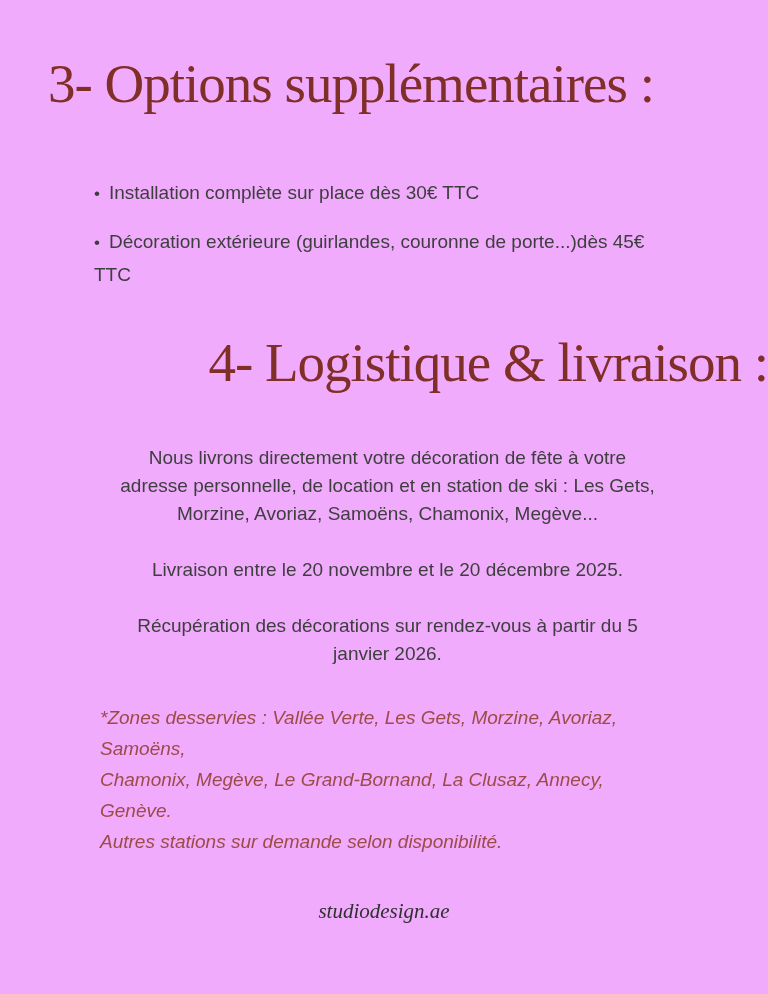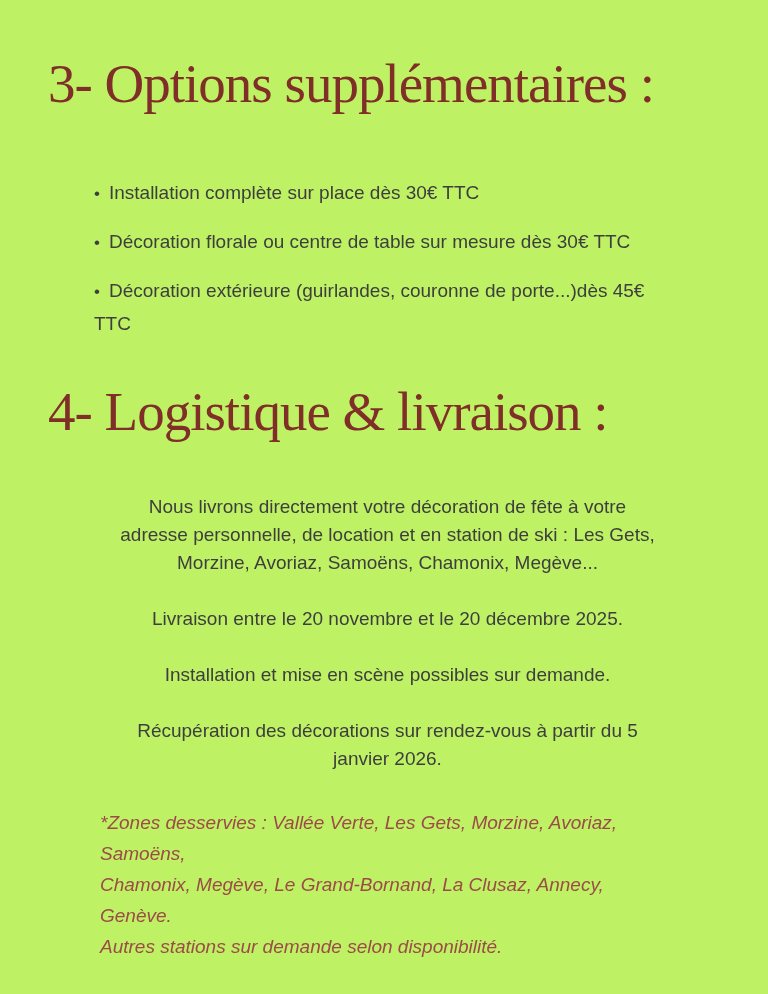--- a/index.html
+++ b/index.html
@@ -3,37 +3,37 @@
 <meta charset="utf-8">
 <style>
   html, body { margin: 0; padding: 0; }
   body { background: #fbf8f5; }
 
   .page {
     position: relative;
     width: 768px;
     height: 994px;
     margin: 0 auto;
-    background: #bef264;
+    background: #f0abfc;
     overflow: hidden;
     font-family: "Liberation Sans", sans-serif;
     color: #3e3e3e;
   }
 
   .section-title {
     margin: 50px 0 0 48px;
     font-family: "Liberation Serif", serif;
     font-weight: 400;
     font-size: 55px;
     line-height: 1.25;
     letter-spacing: -1px;
     color: #802e28;
     white-space: nowrap;
   }
-  .section-title.second { margin-top: 38px; }
+  .section-title.second { margin-top: 38px; text-align: right; }
 
   .options-list {
     list-style: none;
     margin: 58px 56px 0 78px;
     padding: 0;
     font-size: 19px;
     line-height: 32px;
     color: #3e3e3e;
   }
   .options-list li { margin: 16px; }
@@ -79,36 +79,32 @@
 
 <div class="page">
 
   <h1 class="section-title">3- Options supplémentaires :</h1>
 
   <ul class="options-list">
     <li>
       <span class="bullet">•</span><span class="li-text">Installation complète sur place dès 30€ TTC</span>
     </li>
     <li>
-      <span class="bullet">•</span><span class="li-text">Décoration florale ou centre de table sur mesure dès 30€ TTC</span>
-    </li>
-    <li>
       <span class="bullet">•</span><span class="li-text">Décoration extérieure (guirlandes, couronne de porte...)dès 45€
 TTC</span>
     </li>
   </ul>
 
   <h1 class="section-title second">4- Logistique &amp; livraison :</h1>
 
   <div class="paragraphs">
     <p>Nous livrons directement votre décoration de fête à votre
 adresse personnelle, de location et en station de ski : Les Gets,
 Morzine, Avoriaz, Samoëns, Chamonix, Megève...</p>
     <p>Livraison entre le 20 novembre et le 20 décembre 2025.</p>
-    <p>Installation et mise en scène possibles sur demande.</p>
     <p>Récupération des décorations sur rendez-vous à partir du 5
 janvier 2026.</p>
   </div>
 
   <div class="footnote">*Zones desservies : Vallée Verte, Les Gets, Morzine, Avoriaz, Samoëns,
 Chamonix, Megève, Le Grand-Bornand, La Clusaz, Annecy, Genève.
 Autres stations sur demande selon disponibilité.</div>
 
   <div class="footer">studiodesign.ae</div>
 

